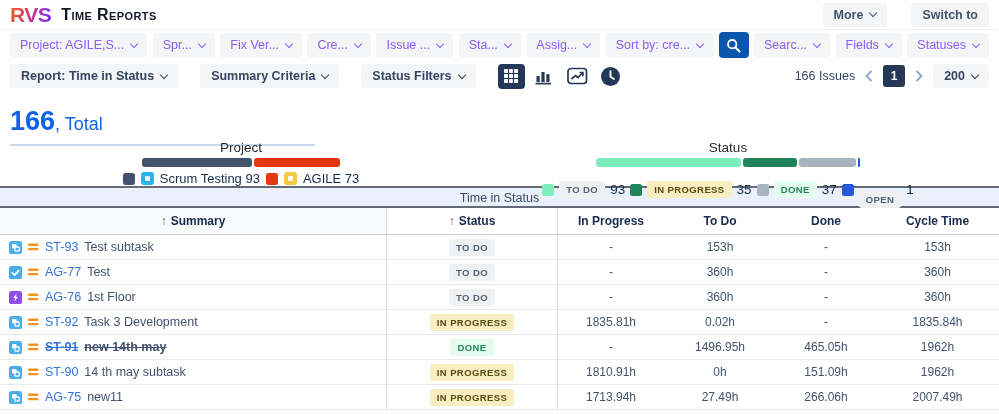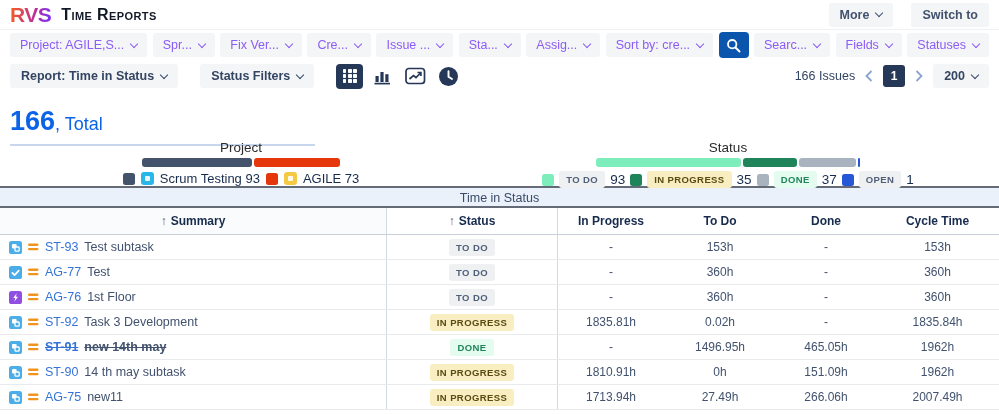--- a/index.html
+++ b/index.html
@@ -6,21 +6,21 @@
   html,body { width:999px; height:414px; overflow:hidden; background:#fff;
     font-family:"Liberation Sans", sans-serif; color:#344563; }
 
   
   .topbar { height:30px; display:flex; align-items:center; padding:0 10px; border-bottom:1px solid #f0f1f3; }
   .logo { font-size:21px; font-weight:800; letter-spacing:-0.5px;
     background:linear-gradient(100deg,#f0592b 10%,#c2338f 55%,#7b2ff2 95%);
     -webkit-background-clip:text; background-clip:text; color:transparent; }
   .app-title { margin-left:10px; font-size:16px; font-weight:700; color:#111827;
     font-variant:small-caps; letter-spacing:.4px; }
-  .topbar-right { margin-left:auto; display:flex; gap:18px; align-items:center; }
+  .topbar-right { margin-left:auto; display:flex; gap:24px; align-items:center; }
   .btn-gray { display:inline-flex; align-items:center; gap:7px; background:#f4f5f7;
     border:none; border-radius:3px; padding:5px 11px; font-size:12.5px; font-weight:700;
     color:#42526e; cursor:pointer; font-family:inherit; white-space:nowrap; }
   .chev { width:6px; height:6px; border-right:1.7px solid currentColor; border-bottom:1.7px solid currentColor;
     transform:rotate(45deg); display:inline-block; margin-top:-3px; flex:none; }
 
   
   .filter-bar { height:30px; display:flex; align-items:center; justify-content:space-between; padding:0 10px; }
   .filter-bar .btn-gray { font-weight:400; color:#8b5cf6; padding:5px 10px; }
   .search-btn { width:30px; height:26px; border:none; border-radius:4px; background:#0b55ad;
@@ -59,21 +59,21 @@
   .swatch { width:12px; height:12px; border-radius:2.5px; flex:none; display:inline-block; }
   .avatar { width:13px; height:13px; border-radius:3px; flex:none; display:inline-flex; align-items:center; justify-content:center; }
   .avatar i { width:5px; height:5px; background:rgba(255,255,255,.9); border-radius:1px; display:block; }
   .legend-count { font-size:13.5px; color:#172b4d; }
 
   
   .badge { font-size:9.5px; font-weight:700; letter-spacing:.4px; padding:3px 7px; border-radius:3px; white-space:nowrap; }
   .badge-todo { background:#eef0f2; color:#505f79; }
   .badge-inprogress { background:#f9eec2; color:#584a10; }
   .badge-done { background:#e3fcef; color:#1f845a; }
-  .badge-open { background:#eef0f2; color:#505f79; }
+  .badge-open { background:#eef0f2; color:#505f79;margin-top:20px; }
 
   
   .band { height:22px; line-height:20px; text-align:center; background:#eaf1fb; color:#3a4b66;
     font-size:12.5px; border-top:2px solid #646b76; border-bottom:2px solid #646b76; }
   .thead { display:flex; height:27px; align-items:center; border-bottom:1px solid #c9cfd8; }
   .th { font-size:12px; font-weight:700; color:#172b4d; text-align:center; }
   .sort-arrow { color:#505f79; font-weight:400; margin-right:4px; }
   .col-summary { width:387px; border-right:1px solid #d5d9e0; align-self:stretch; display:flex; align-items:center; justify-content:center; background:#fafbfc; }
   .col-status  { width:171px; border-right:1px solid #d5d9e0; align-self:stretch; display:flex; align-items:center; justify-content:center; }
   .col-inprog  { width:106px; } .col-todo { width:112px; } .col-done { width:100px; } .col-cycle { width:123px; }
@@ -157,20 +157,24 @@
     </button>
   </div>
 
 <div class="report-bar">
   <span id="report-dropdowns" style="display:flex;gap:22px;">
       <button class="btn-gray">
         <span>Report: Time in Status</span>
         <span class="chev"></span>
       </button>
       <button class="btn-gray">
+        <span>Summary Criteria</span>
+        <span class="chev"></span>
+      </button>
+      <button class="btn-gray">
         <span>Status Filters</span>
         <span class="chev"></span>
       </button>
     </span>
   <span class="view-toggles" id="view-toggles">
       <button class="vt selected">
         <span class="grid-glyph">
           <span></span>
           <span></span>
           <span></span>

